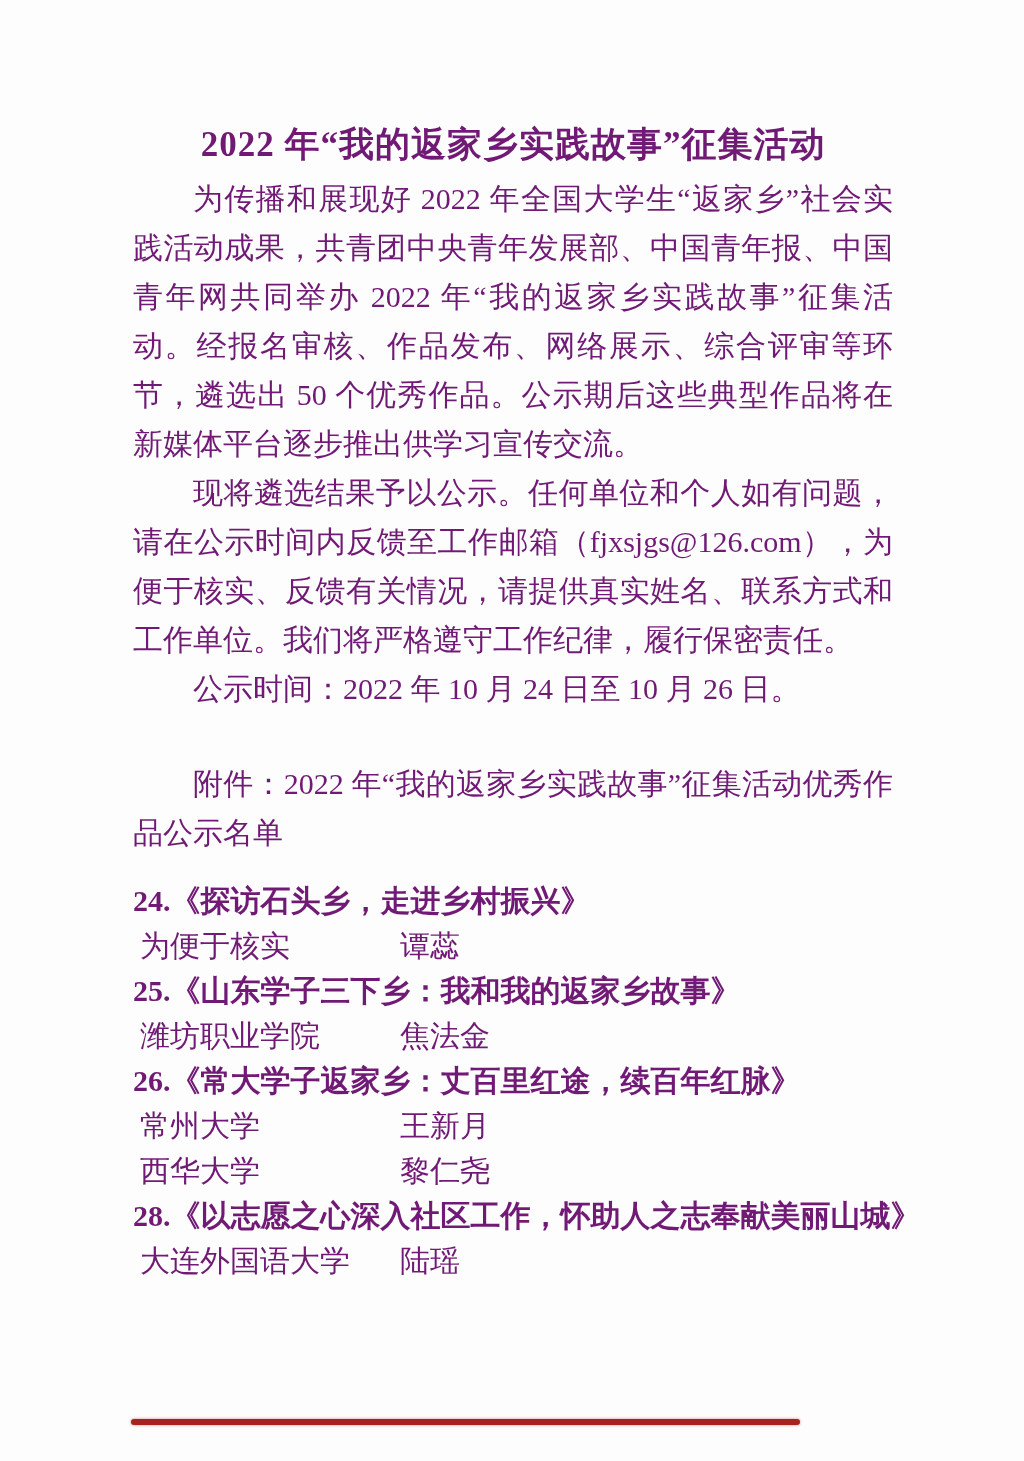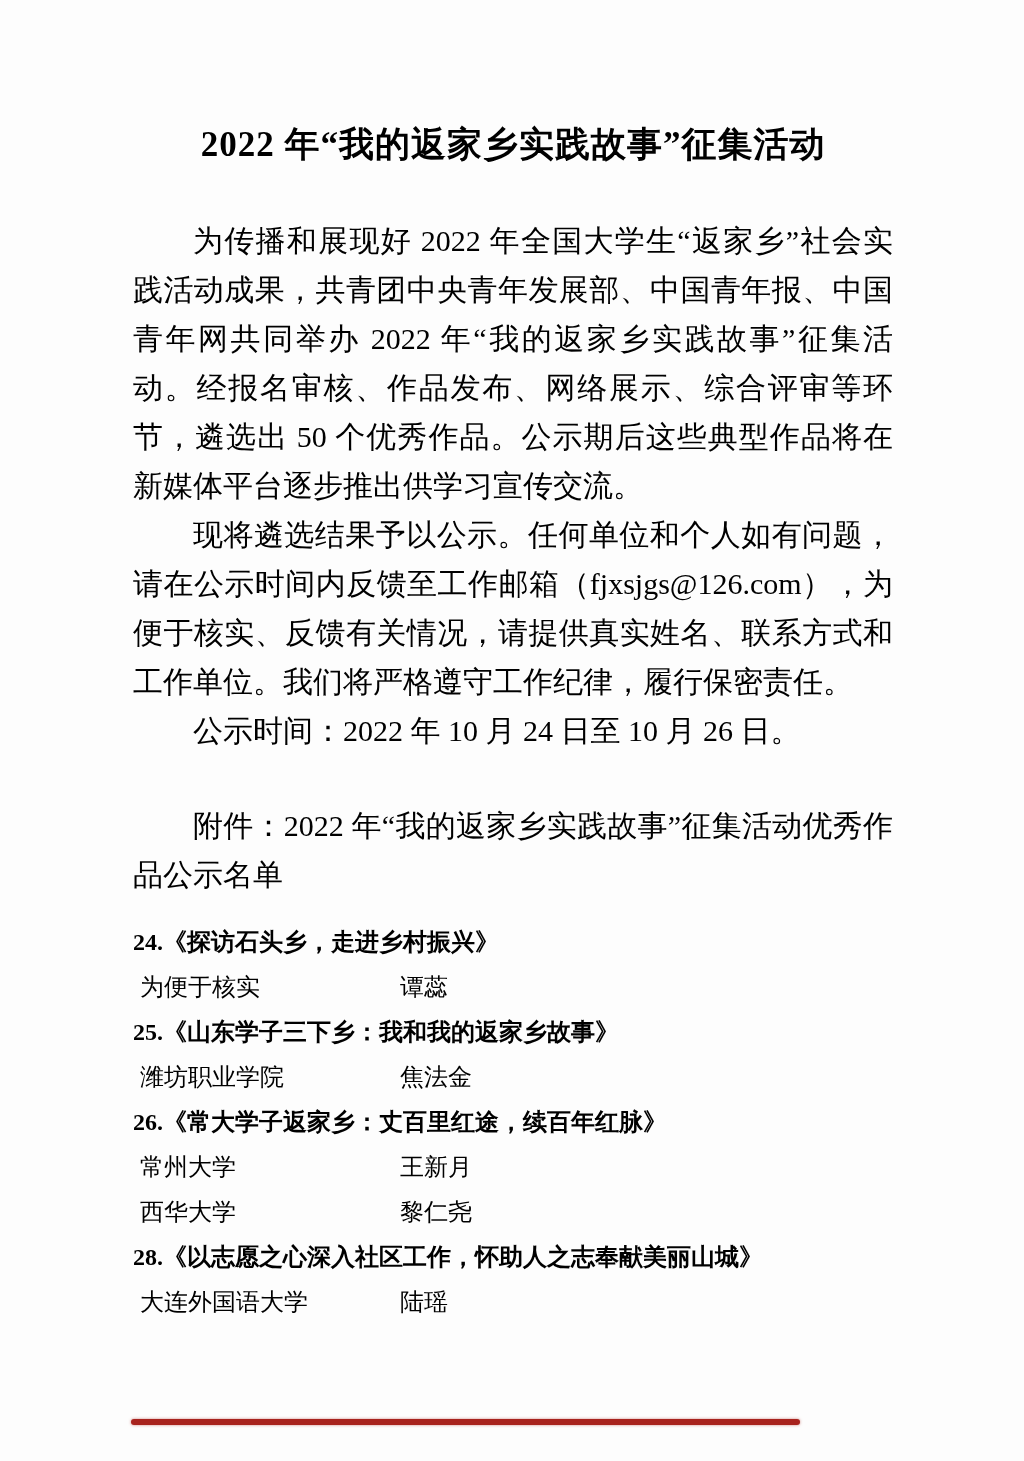--- a/index.html
+++ b/index.html
@@ -3,54 +3,53 @@
 <meta charset="utf-8">
 <style>
   html, body { margin: 0; padding: 0; }
   body { background: #ffffff; }
   .page {
     position: relative;
     width: 1024px;
     height: 1461px;
     margin: 0 auto;
     background: #fdfdfd;
-    color: #000000;
+    color: #701a75;
     font-family: "Liberation Serif", "DejaVu Serif", serif;
     overflow: hidden;
     box-sizing: border-box;
   }
   .content {
     padding: 116px 131px 0 133px;
   }
   .doc-title {
     text-align: center;
     font-size: 35px;
     font-weight: bold;
     line-height: 58px;
     letter-spacing: 1px;
   }
   .body-block {
-    margin-top: 42px;
     font-size: 30px;
     line-height: 49px;
     text-align: justify;
   }
   .para {
     margin: 0;
     text-indent: 2em;
   }
   .attachment {
     margin: 0;
     margin-top: 46px;
     text-indent: 2em;
     font-family: Liberation Serif, serif;
   }
   .entry-list {
     margin-top: 21px;
-    font-size: 24px;
+    font-size: 30px;
     line-height: 45px;
     text-align: left;
   }
   .entry { margin: 0; }
   .entry-title-line {
     font-weight: bold;
     white-space: nowrap;
   }
   .entry-detail-line {
     display: flex;

